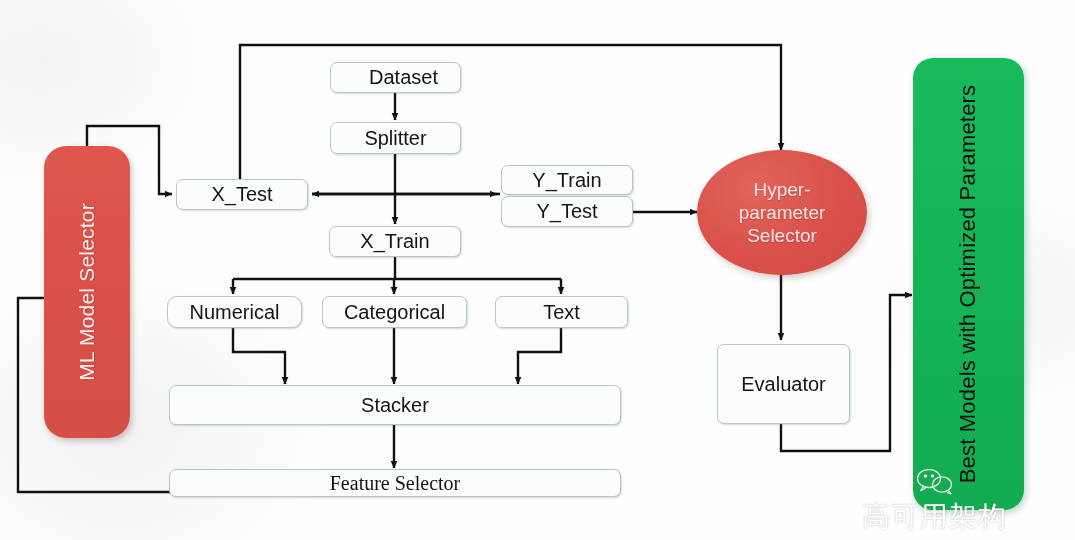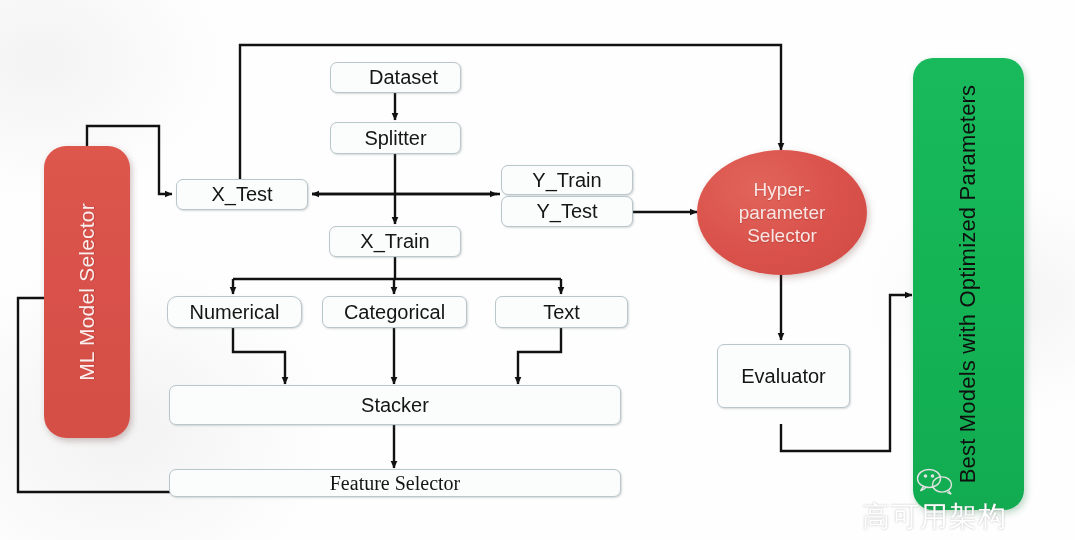--- a/index.html
+++ b/index.html
@@ -196,21 +196,21 @@
   </div>
 
   <div class="ellipse" style="left:697px;top:150px;width:170px;height:125px;">
     <div class="etxt">
       <div>Hyper-</div>
       <div>parameter</div>
       <div>Selector</div>
     </div>
   </div>
 
-  <div class="node plain" style="left:717px;top:344px;width:133px;height:64px;">
+  <div class="node plain" style="left:717px;top:344px;width:133px;height:80px;">
     <span>Evaluator</span>
   </div>
 
   <div class="greenbar" style="left:913px;top:58px;width:111px;height:452px;">
     <span class="vtext">Best Models with Optimized Parameters</span>
   </div>
 
   <div id="watermark">
     <span>
       <svg width="40" height="30" viewBox="0 0 40 30" fill="none" stroke="#e3e3e3" stroke-width="1.4">

